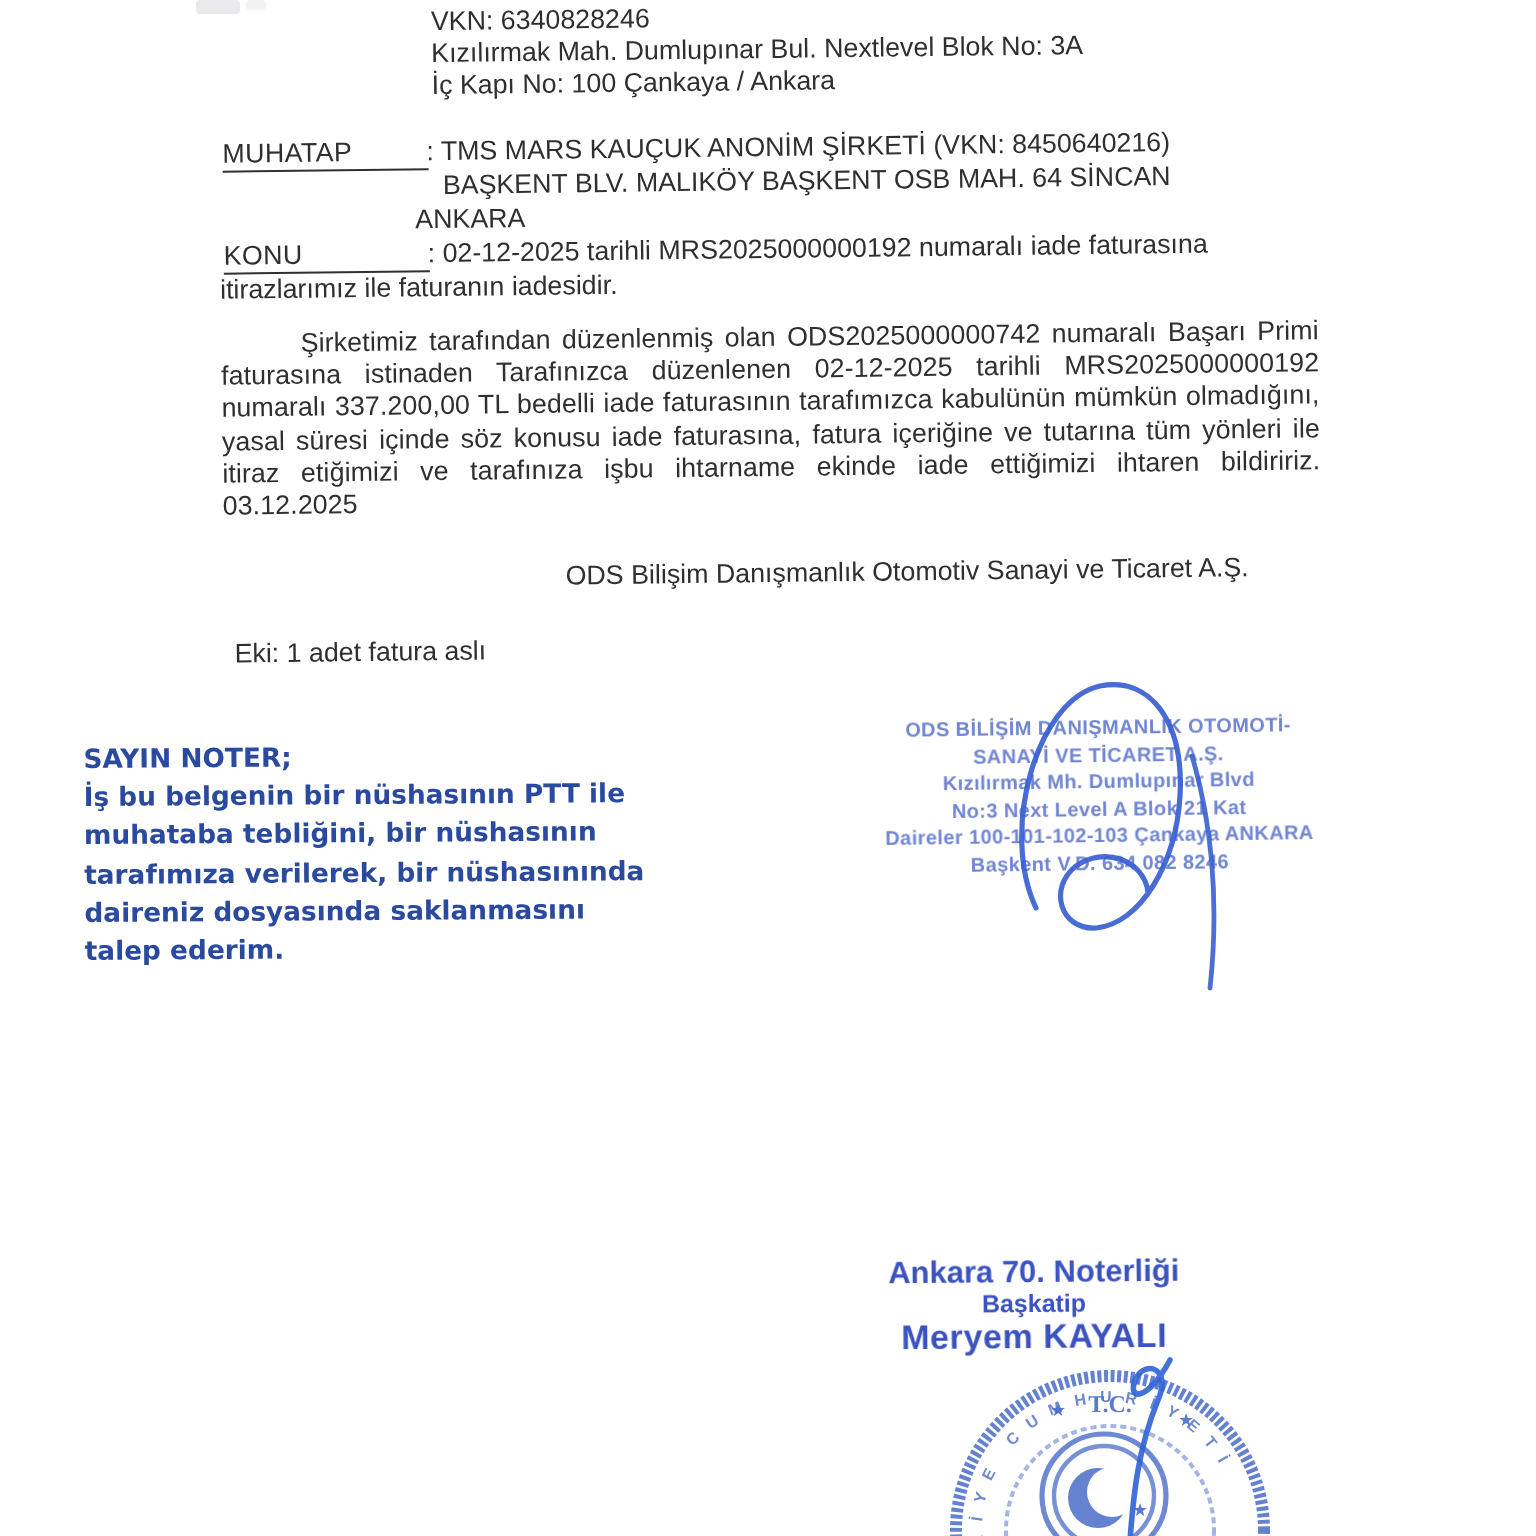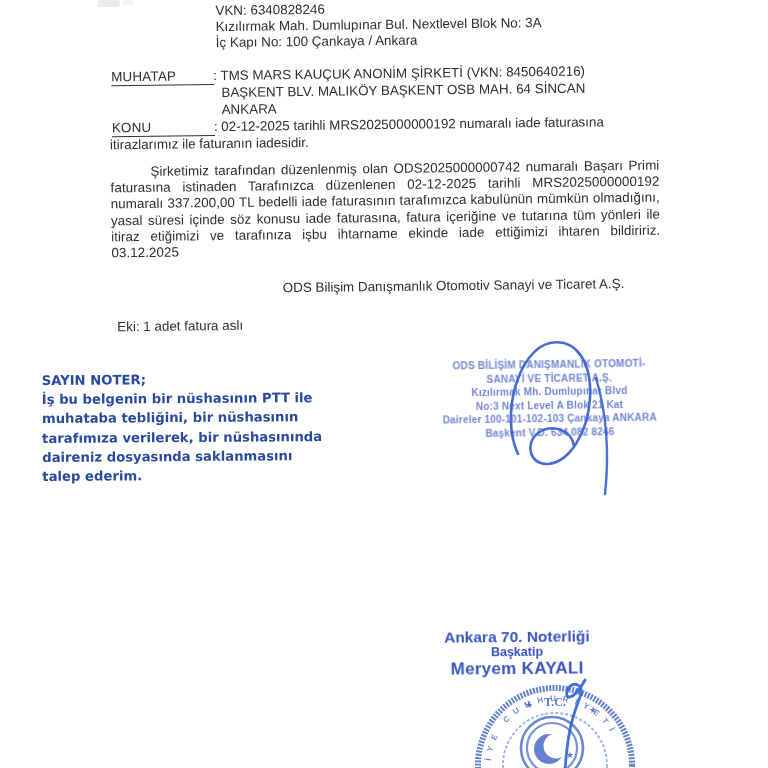--- a/index.html
+++ b/index.html
@@ -61,21 +61,21 @@
       <div class="line">Kızılırmak Mah. Dumlupınar Bul. Nextlevel Blok No: 3A</div>
       <div class="line">İç Kapı No: 100 Çankaya / Ankara</div>
     </div>
 
     <div>
       <div class="abs" style="left:112px;top:66px;">
         <span class="label-underline">MUHATAP</span>
       </div>
       <div class="abs line" style="left:214px;top:66px;">: TMS MARS KAUÇUK ANONİM ŞİRKETİ  (VKN: 8450640216)</div>
       <div class="abs line" style="left:222px;top:83px;">BAŞKENT BLV. MALIKÖY BAŞKENT OSB MAH. 64 SİNCAN</div>
-      <div class="abs line" style="left:222px;top:100px;">ANKARA</div>
+      <div class="abs line" style="left:208px;top:100px;">ANKARA</div>
     </div>
 
     <div>
       <div class="abs" style="left:112px;top:117px;">
         <span class="label-underline">KONU</span>
       </div>
       <div class="abs line" style="left:214px;top:117px;">: 02-12-2025 tarihli MRS2025000000192 numaralı iade faturasına</div>
       <div class="abs line" style="left:110px;top:134px;">itirazlarımız ile faturanın iadesidir.</div>
     </div>
 

